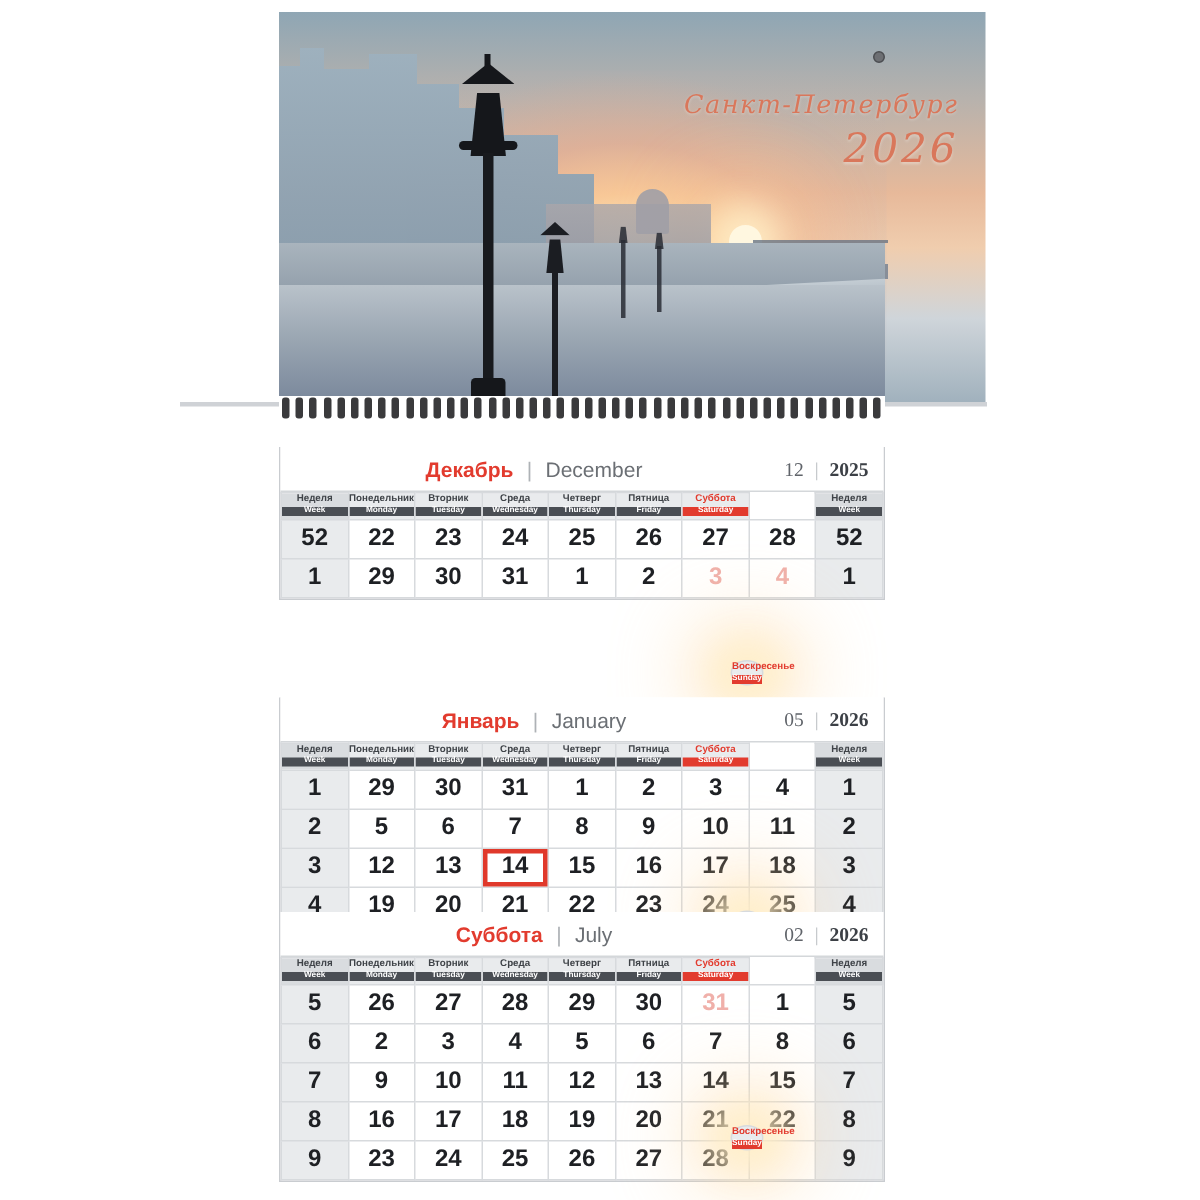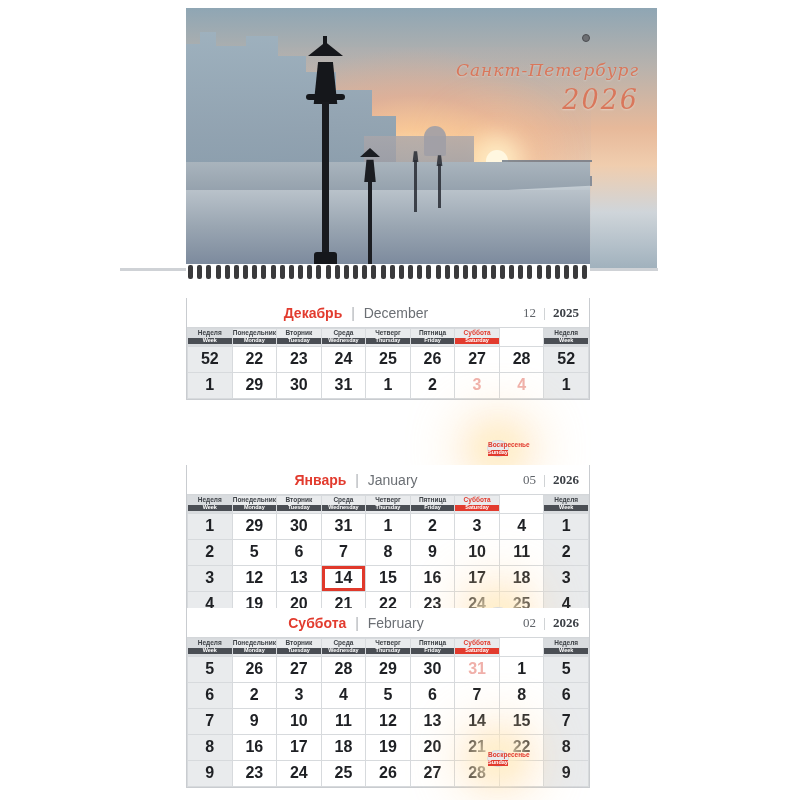--- a/index.html
+++ b/index.html
@@ -655,21 +655,21 @@
           </tr>
         </tbody>
       </table>
   </div>
 
   <div class="month m-feb">
     <div class="m-head">
       <div class="m-names">
         <span class="m-ru">Суббота</span>
         <span class="m-sep">|</span>
-        <span class="m-en">February</span>
+        <span class="m-en">July</span>
       </div>
       <div class="m-num">
         <span class="n-m">02</span>
         <span class="n-bar">|</span>
         <span class="n-y">2026</span>
       </div>
     </div>
     <table class="cal">
         <thead>
           <tr class="dow">

